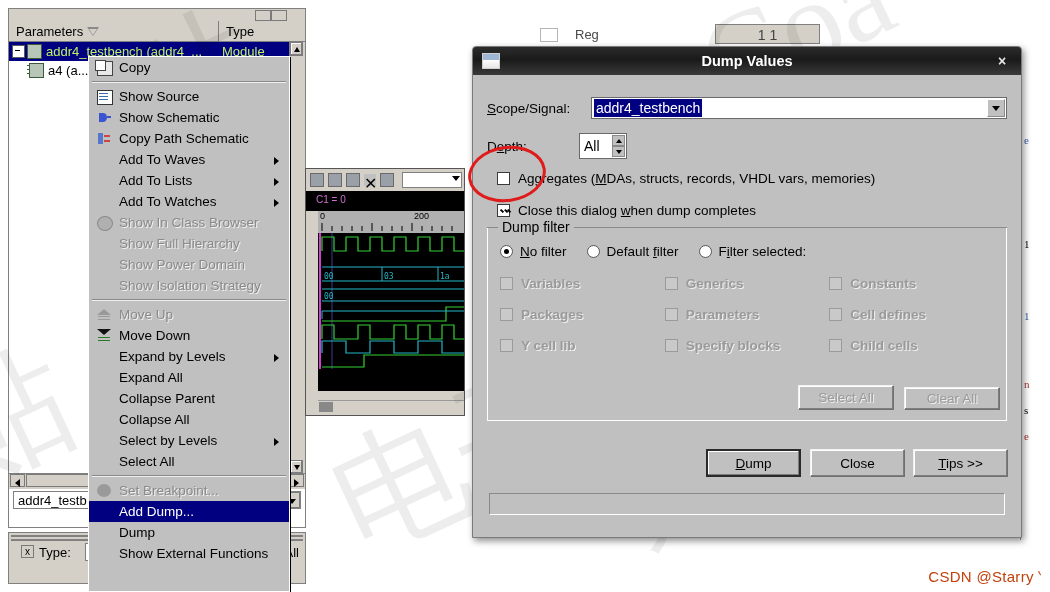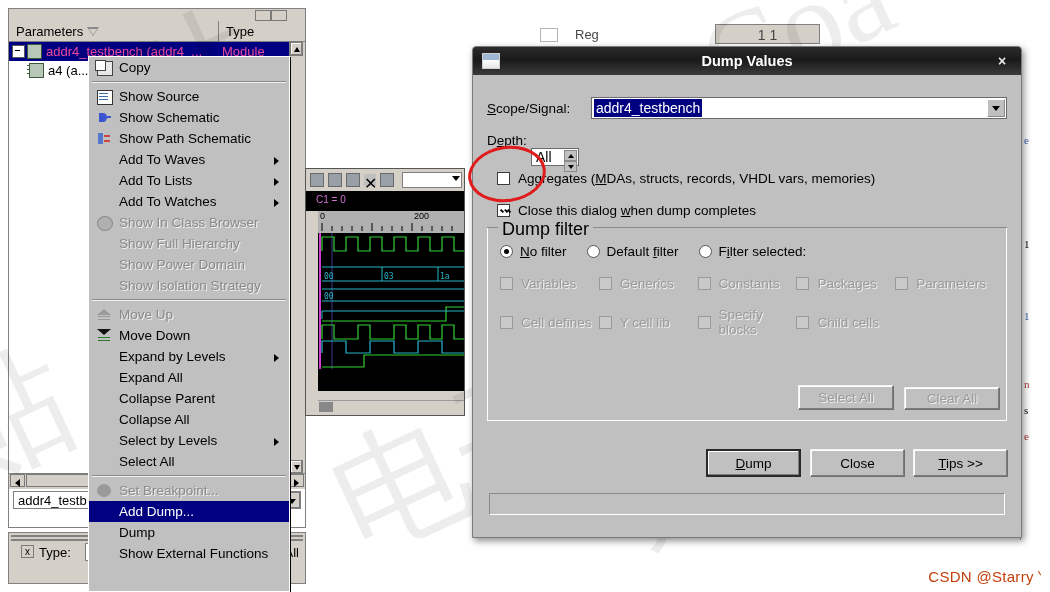--- a/index.html
+++ b/index.html
@@ -94,21 +94,21 @@
     content:""; position:absolute; left:-4px; top:-7px;
     width:0;height:0;
     border-left:4px solid transparent;border-right:4px solid transparent;
     border-top:6px solid #d4d0c8; z-index:2;
   }
   .tree-row {
     position: absolute; left: 0; height: 19px;
     display: flex; align-items: center;
     font-size: 13px; white-space: nowrap;
   }
-  .tree-row.r1 { top: 33px; left:0; right:2px; background: #000080; color:#ec4899; }
+  .tree-row.r1 { top: 33px; left:0; right:2px; background: #000080; color:#bef264; }
   .tree-row.r2 { top: 52px; left:0; color:#000; }
   .tw-exp {
     width: 11px; height: 11px; margin-left: 3px; margin-right: 2px;
     border: 1px solid #5a5a5a; background: #ffffff;
     position: relative; flex: 0 0 auto;
   }
   .tw-exp::before{
     content:""; position:absolute; left:2px; top:4px; width:5px; height:1px; background:#000;
   }
   .mod-icon {
@@ -327,21 +327,21 @@
     position:absolute; right:1px; top:1px; width:18px; height:18px;
     background:#c0c0c0; border:1px solid #8a8a8a;
     border-top-color:#ffffff; border-left-color:#ffffff;
     box-sizing:border-box;
   }
   .combo .cbtn::after{
     content:""; position:absolute; left:4px; top:6px;
     border-left:4px solid transparent; border-right:4px solid transparent; border-top:5px solid #000;
   }
 
-  .row-depth{ position:absolute; left:14px; top:58px; height:26px; display:flex; align-items:flex-end;flex-direction:column;}
+  .row-depth{ position:absolute; left:14px; top:58px; height:26px; display:flex; align-items:center;}
   .lbl-depth{ width:92px; }
   .spin{
     position:relative; width:48px; height:26px; background:#ffffff;
     border:1px solid #6a6a6a; box-sizing:border-box;
     display:flex; align-items:center; padding-left:4px; font-size:14px;
   }
   .spin .sbtns{ position:absolute; right:1px; top:1px; width:13px; height:22px;}
   .spin .sb{
     position:absolute; left:0; width:13px; height:11px;
     background:#c0c0c0; border:1px solid #8a8a8a; box-sizing:border-box;
@@ -376,38 +376,39 @@
     position:absolute; left:14px; top:152px; right:14px; height:194px;
     border:1px solid #8a8a8a; border-top-color:#8a8a8a;
     box-sizing:border-box;
   }
   .gbox::after{
     content:""; position:absolute; left:-1px; top:0px; right:-1px; bottom:-1px;
     border:1px solid #ffffff; border-top:none; pointer-events:none;
   }
   .gbox-title{
     position:absolute; left:10px; top:-9px; background:#c0c0c0; padding:0 4px;
-    font-size:18px;
+    font-size:14px;
   }
   .radio-row{ position:absolute; left:12px; top:16px; display:flex; align-items:center; gap:7px; }
   .rad{
     width:13px; height:13px; border-radius:50%;
     background:#ffffff; border:1px solid #555; box-sizing:border-box;
     position:relative; flex:0 0 auto;
   }
   .rad.on::after{
     content:""; position:absolute; left:3px; top:3px; width:5px; height:5px;
     border-radius:50%; background:#000;
   }
   .radio-row .gap{ width:6px; }
 
   .filter-grid{
     position:absolute; left:12px; top:48px; right:12px;
-    display:grid; grid-template-columns: 1fr 1fr 1fr 1fr 1fr;
+    display:grid; grid-template-columns: 1fr 1fr 1fr;
     row-gap: 16px;
+    font-weight: bold;
   }
   .fg-item{ display:flex; align-items:center; gap:8px; color:#9a9a9a; text-shadow:1px 1px 0 #efefef; }
 
   .btn{
     background:#c0c0c0; border:1px solid #707070;
     border-top-color:#f2f2f2; border-left-color:#f2f2f2;
     box-shadow: inset -1px -1px 0 #7d7d7d, inset 1px 1px 0 #ffffff;
     box-sizing:border-box; display:flex; align-items:center; justify-content:center;
     font-size:13.5px; color:#000;
   }
@@ -590,21 +591,21 @@
       <div class="mi">
         <span class="mi-ico ico-src"></span>
         <span>Show Source</span>
       </div>
       <div class="mi">
         <span class="mi-ico ico-sch"></span>
         <span>Show Schematic</span>
       </div>
       <div class="mi">
         <span class="mi-ico ico-psch"></span>
-        <span>Show Path Schematic</span>
+        <span>Copy Path Schematic</span>
       </div>
       <div class="mi">
         <span>Add To Waves</span>
         <span class="sub"></span>
       </div>
       <div class="mi">
         <span>Add To Lists</span>
         <span class="sub"></span>
       </div>
       <div class="mi">

